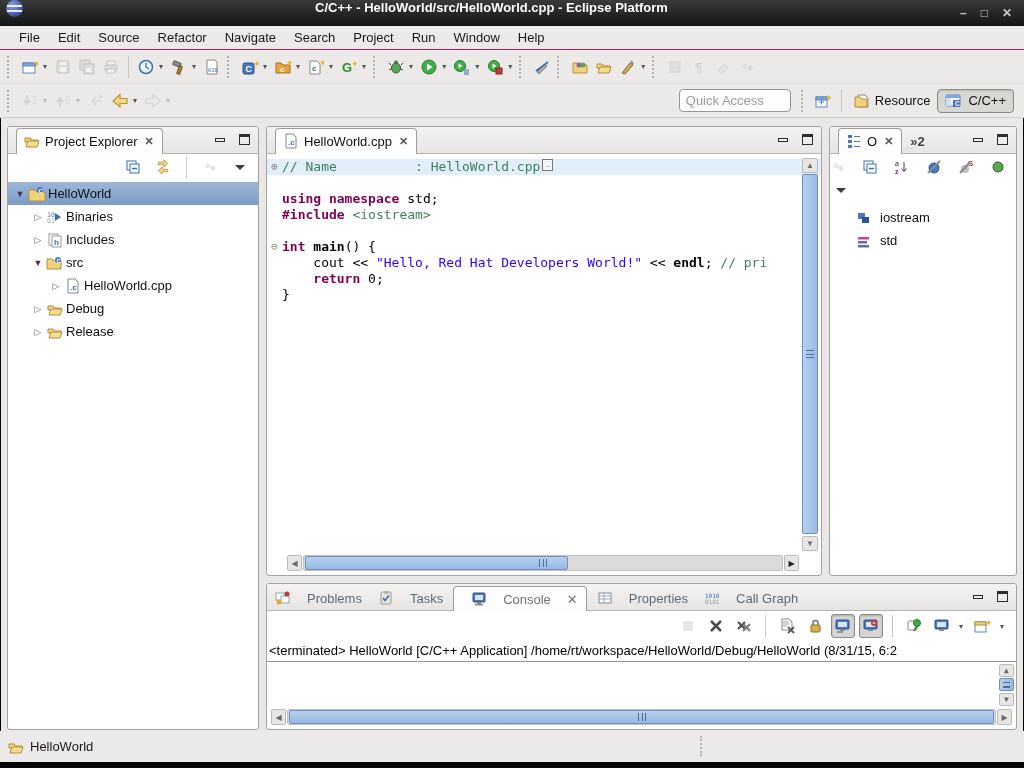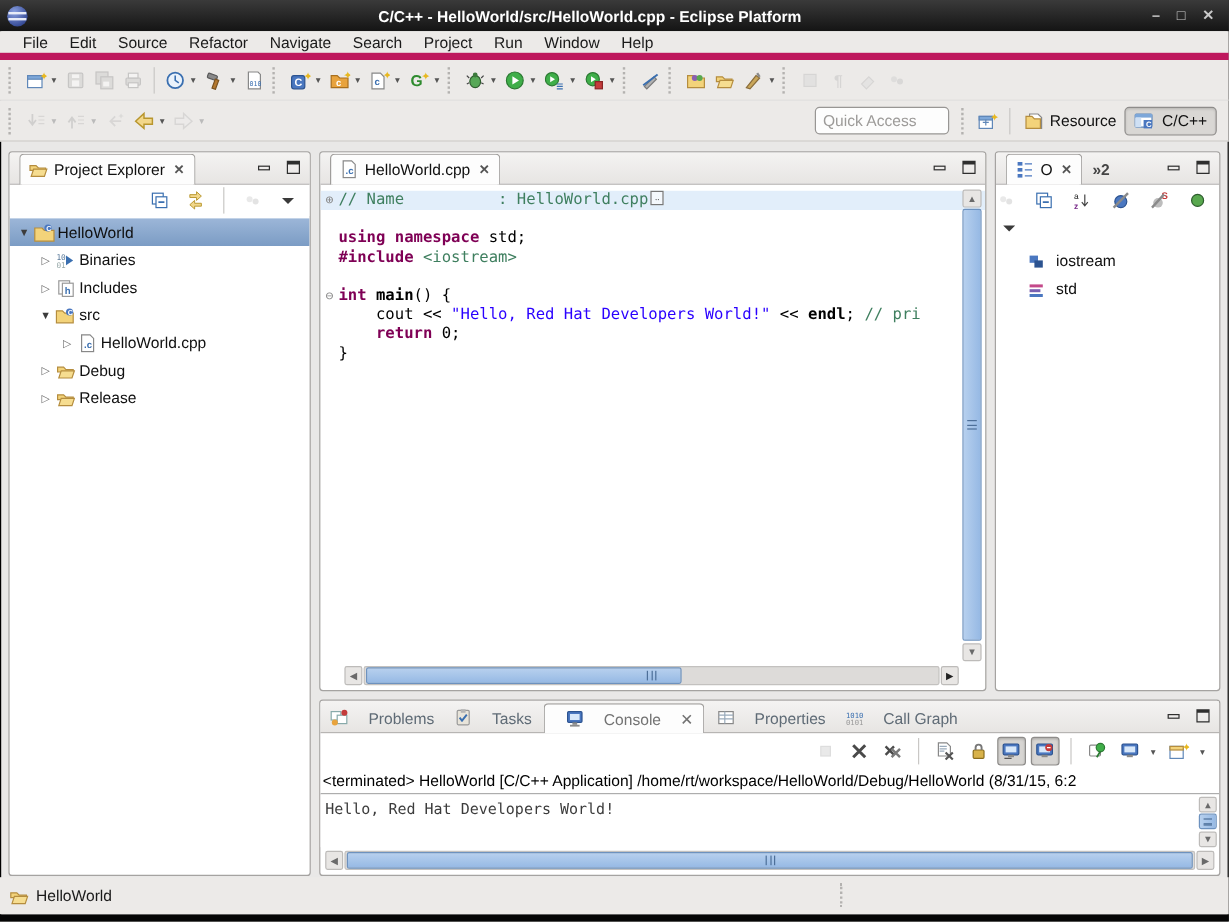--- a/index.html
+++ b/index.html
@@ -2,34 +2,34 @@
 <html><head>
 <meta charset="utf-8">
 <style>
   * { margin:0; padding:0; box-sizing:border-box; }
   html,body { width:1024px; height:768px; overflow:hidden; }
   body { font-family:"Liberation Sans", sans-serif; font-size:13px; background:#e9e8e7;
          box-shadow: inset 0 0 0 1px #000; position:relative; }
 
   
   #titlebar { position:absolute; left:0; top:0; width:1024px; height:26px;
-    background:linear-gradient(#3a3a3a,#141414); display:flex; align-items:center; }
+    background:linear-gradient(#3a3a3a,#141414); display:flex; align-items:flex-start; }
   #titlebar .title { flex:1; text-align:center; color:#fff; font-weight:bold; font-size:13px; }
   #titlebar .winicon { width:17px; height:17px; border-radius:50%; margin-left:6px;
     background:radial-gradient(circle at 35% 30%, #8aa0e0, #3a4f9a 70%, #22306a);
     position:relative; overflow:hidden; flex:0 0 auto; }
   #titlebar .winicon:before, #titlebar .winicon:after { content:""; position:absolute; left:1px; right:1px;
     height:2px; background:#e8ecf8; }
   #titlebar .winicon:before { top:5px; } #titlebar .winicon:after { top:10px; }
   .wbtns { display:flex; gap:14px; margin-right:12px; color:#c9c9c9; font-weight:bold; font-size:12px; }
   .wbtns span { cursor:default; line-height:26px; }
 
   
   #menubar { position:absolute; left:0; top:26px; width:1024px; height:24px;
-    background:#eceae8; border-bottom:6px solid #be185d; display:flex; align-items:center; padding-left:10px; }
+    background:#eceae8; border-bottom:1px solid #be185d; display:flex; align-items:center; padding-left:10px; }
   .menu-item { padding:3px 9px; color:#1a1a1a; }
 
   
   .toolbar { position:absolute; left:0; width:1024px; height:34px; background:#eceae8;
     display:flex; align-items:center; padding-left:4px; }
   #tb1 { top:50px; border-bottom:1px solid #e0dedc; }
   #tb2 { top:84px; border-bottom:1px solid #cfcdcb; }
   .tbtn { width:24px; height:24px; display:inline-flex; align-items:center; justify-content:center;
     border-radius:3px; position:relative; flex:0 0 auto; }
   .tbtn.dis { opacity:.45; filter:grayscale(1); }
@@ -770,21 +770,20 @@
         <svg width="17" height="16" viewBox="0 0 17 16">
           <rect x="1" y="4" width="11" height="10" fill="#fff" stroke="#5f87b8"></rect>
           <rect x="1" y="4" width="11" height="3" fill="#f3d37a" stroke="#b58d3e"></rect>
           <text x="11" y="8" font-size="9" fill="#e8b820">✦</text>
         </svg>
       </span>
       <span class="chev">▾</span>
     </div>
   <div id="console-status">&lt;terminated&gt; HelloWorld [C/C++ Application] /home/rt/workspace/HelloWorld/Debug/HelloWorld (8/31/15, 6:2</div>
   <div id="console-out">
-    <span>Hello, Red Hat Developers World!</span>
     
     <div style="position:absolute; right:2px; top:2px; width:15px; height:42px;">
       <div class="sbtn" style="position:absolute; top:0; left:0; right:0; height:13px;">▲</div>
       <div class="vthumb" style="position:absolute; top:14px; height:13px; left:0; right:0;">
           <div class="vgrip" style="height:6px; margin-top:-3px;"></div>
         </div>
       <div class="sbtn" style="position:absolute; bottom:0; left:0; right:0; height:13px;">▼</div>
     </div>
   </div>
 

